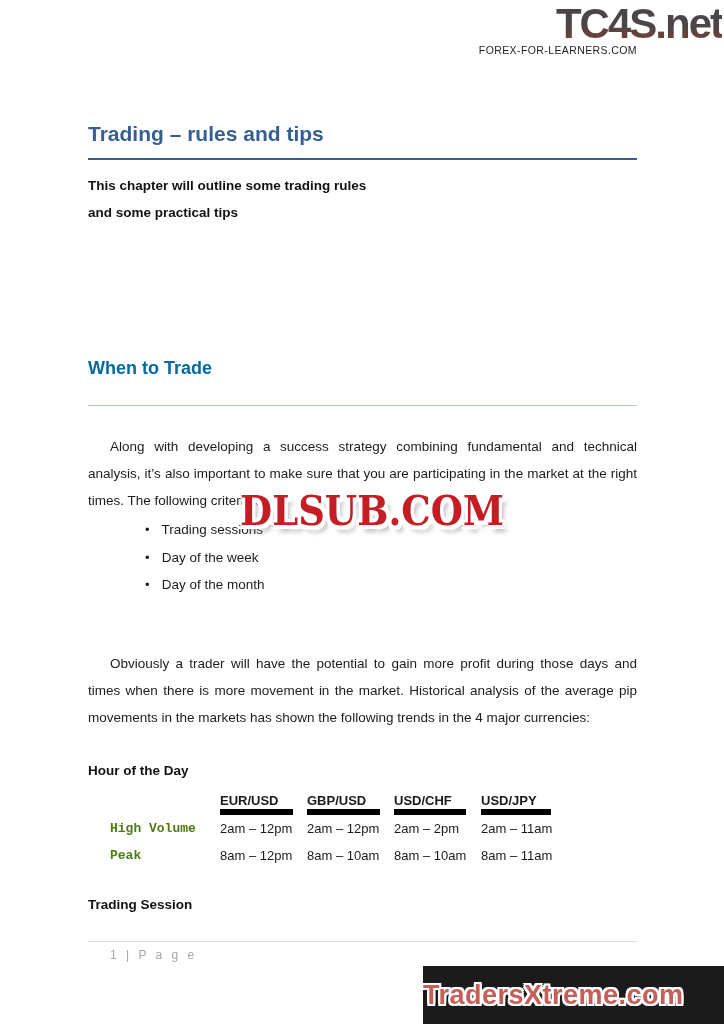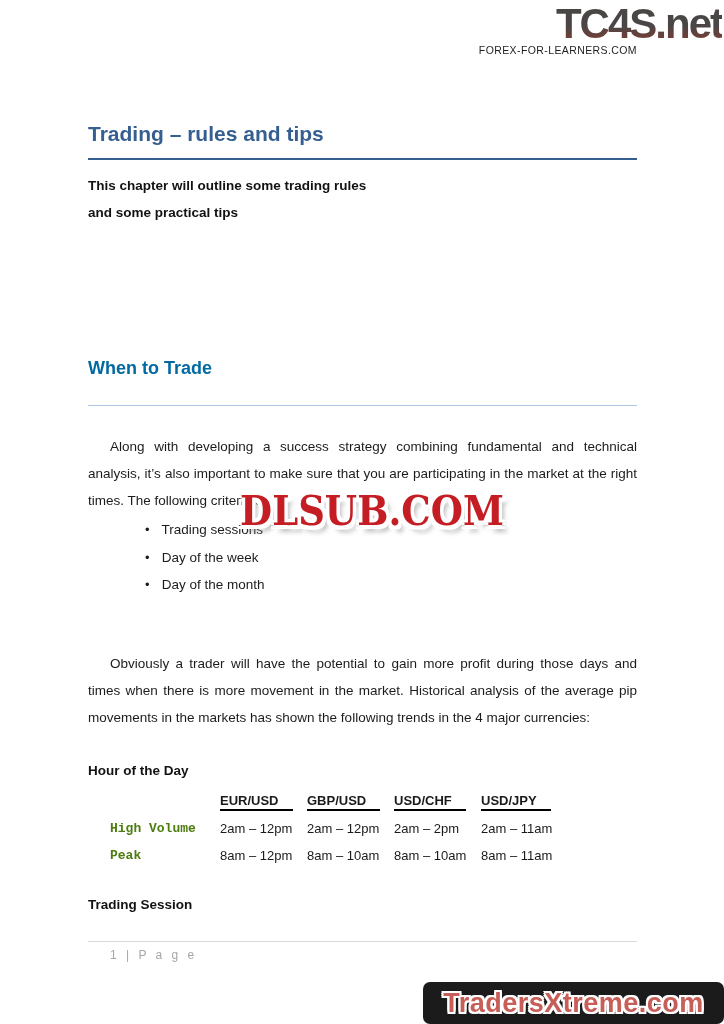--- a/index.html
+++ b/index.html
@@ -98,21 +98,21 @@
   .tbl-title { top: 763px; }
   .section-title { top: 897px; }
 
   .htable { top: 787px; font-size: 13px; }
   .htable .trow { display: flex; height: 27.5px; align-items: center; }
   .htable .c-label { width: 132px; padding-left: 22px; font-weight: bold; color: #4d7c0f; font-family: Liberation Mono, monospace; }
   .htable .c-0, .htable .c-1, .htable .c-2 { width: 87px; }
   .htable .c-3 { flex: 1; }
   .htable .thead .cell span {
     font-weight: bold;
-    border-bottom: 2px solid #000000;
+    border-bottom: 6px solid #000000;
     padding-right: 14px;
     padding-bottom: 1px;
     margin-top: 8px;
   }
 
   .footer-rule { top: 941px; height: 1px; background: #d9d9d9; }
   .page-number {
     position: absolute;
     left: 110px;
     top: 948px;
@@ -142,26 +142,24 @@
       5px 6px 4px rgba(140,140,140,0.55);
     transform: scaleY(1.1);
   }
 
   
   .banner {
     position: absolute;
     right: 0;
     bottom: 0;
     width: 301px;
-    height: 42px;
+    height: 58px;
     background: #1b1b1b;
     display: flex;
     align-items: center;
-    justify-content: center;
-    border-radius: 7px;
   }
   .banner .banner-text {
     font-size: 27px;
     font-weight: bold;
     letter-spacing: 0.5px;
     color: #c75f58;
     text-shadow:
       -2px -2px 0 #fff, 2px -2px 0 #fff, -2px 2px 0 #fff, 2px 2px 0 #fff,
       -2px 0 0 #fff, 2px 0 0 #fff, 0 -2px 0 #fff, 0 2px 0 #fff;
   }

